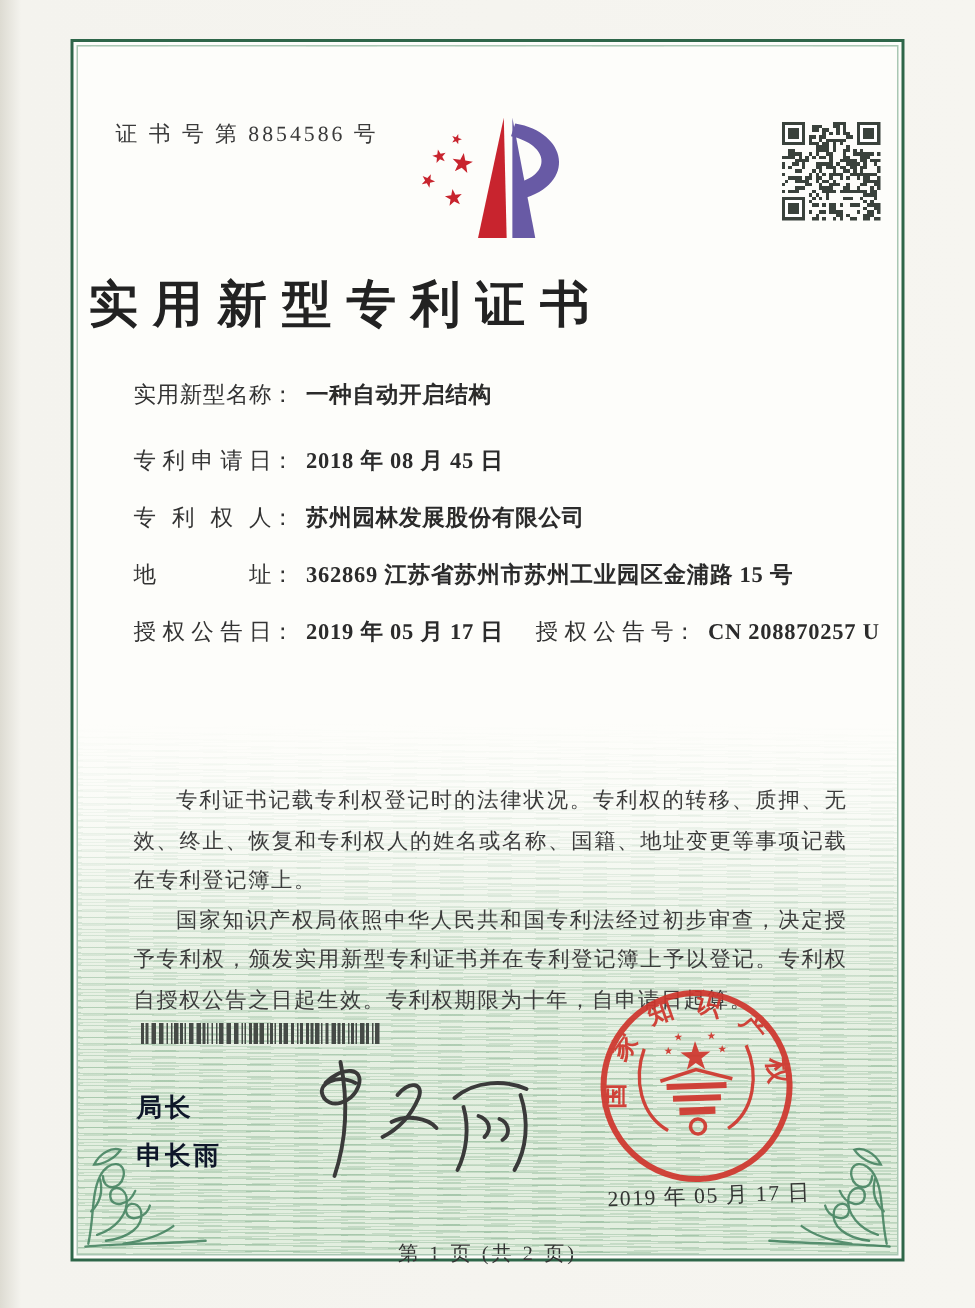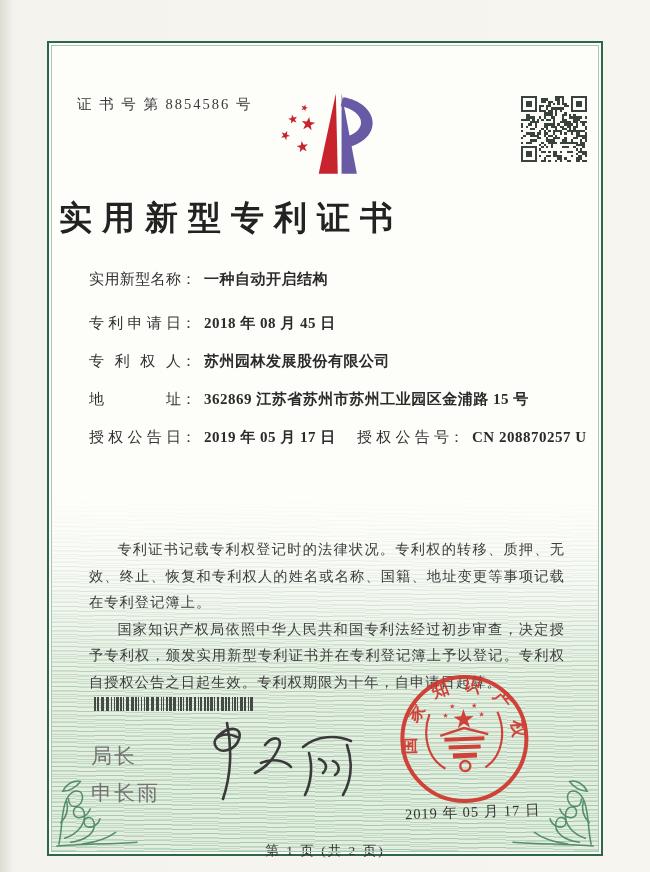--- a/index.html
+++ b/index.html
@@ -9,21 +9,21 @@
     font-family:"Liberation Serif","DejaVu Serif",serif;
     color:#2f2f2f;
     position:relative;
   }
   .page{
     position:absolute;inset:0;
     background:linear-gradient(90deg,#dddbd2 0,#f4f3ee 14px,#f6f5f0 100%);
   }
   
   .frame{
-    position:absolute;left:47px;top:41px;width:556px;height:815px;
+    position:absolute;left:47px;top:26px;width:556px;height:815px;
     border:2px solid #2e6649;
     background:#fdfdfa;
     box-sizing:border-box;
   }
   .frame-inner{
     position:absolute;inset:2px;
     border:1px solid #a9c7b3;
     pointer-events:none;z-index:3;
   }
   
@@ -71,21 +71,21 @@
     color:#3c3c3c;text-align:justify;
   }
   .paras p{margin:0;text-indent:2em;}
 
   .barcode{
     position:absolute;left:45px;top:654px;width:164px;height:14px;
     white-space:nowrap;overflow:hidden;
   }
   .barcode i{display:inline-block;height:100%;background:#454a46;vertical-align:top;}
 
-  .director{position:absolute;left:42px;top:699px;font-size:21px;font-weight:400;color:#737373;}
+  .director{position:absolute;left:42px;top:699px;font-size:17px;font-weight:700;color:#0f172a;}
   .director div{margin-bottom:9px;letter-spacing:2px;}
   .signature{position:absolute;left:138px;top:668px;width:180px;height:100px;}
 
   .seal{position:absolute;left:334px;top:628px;width:164px;height:172px;transform:rotate(-2deg);}
 
   .footer{
     position:absolute;left:0;right:0;top:799px;text-align:center;
     font-size:13.5px;letter-spacing:2px;color:#333;
   }
 

